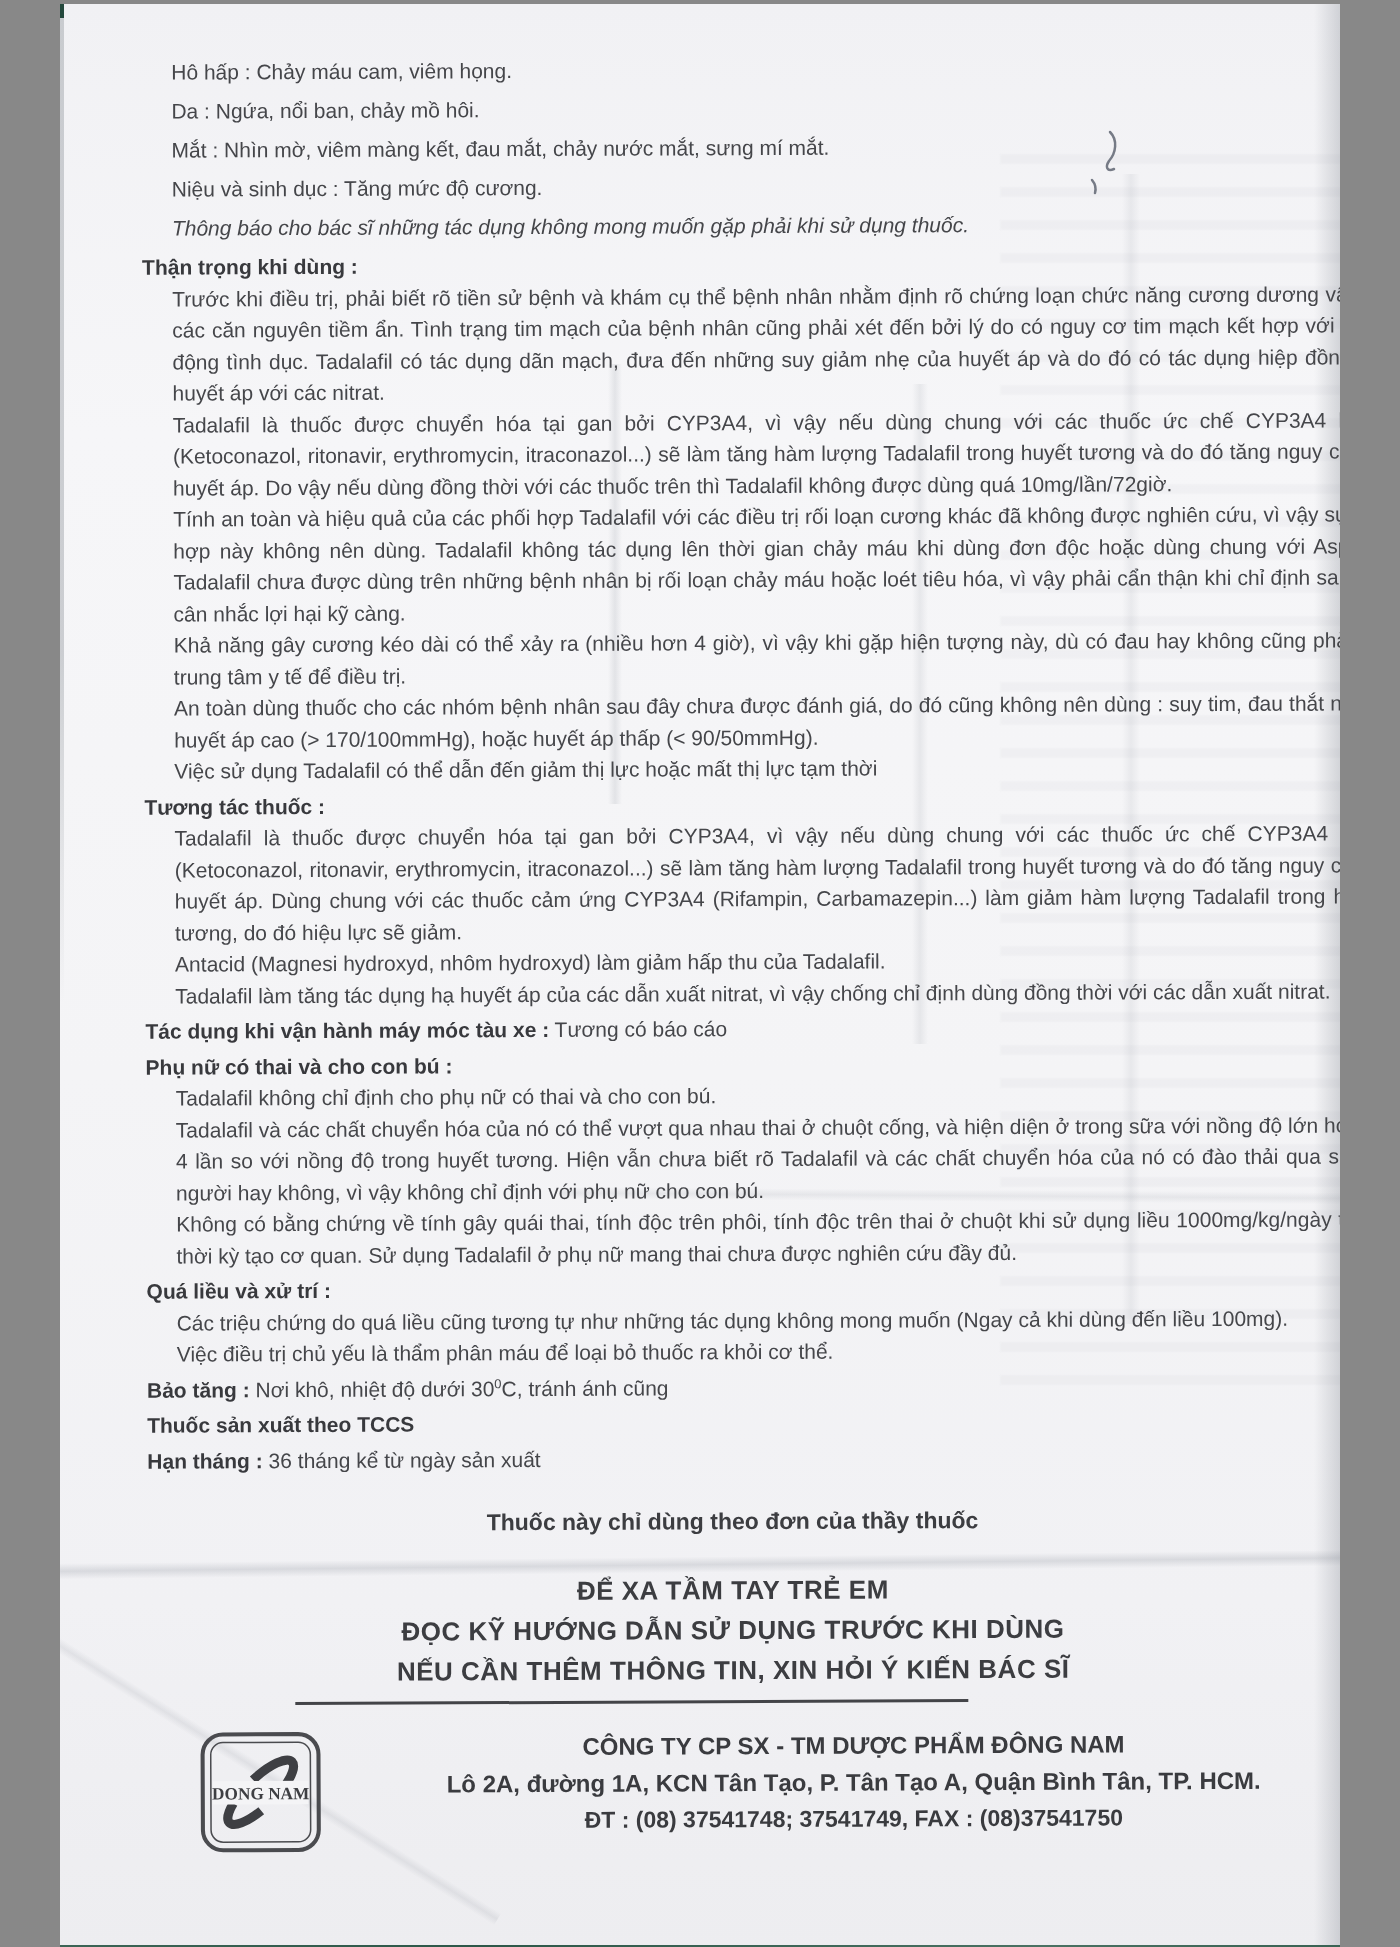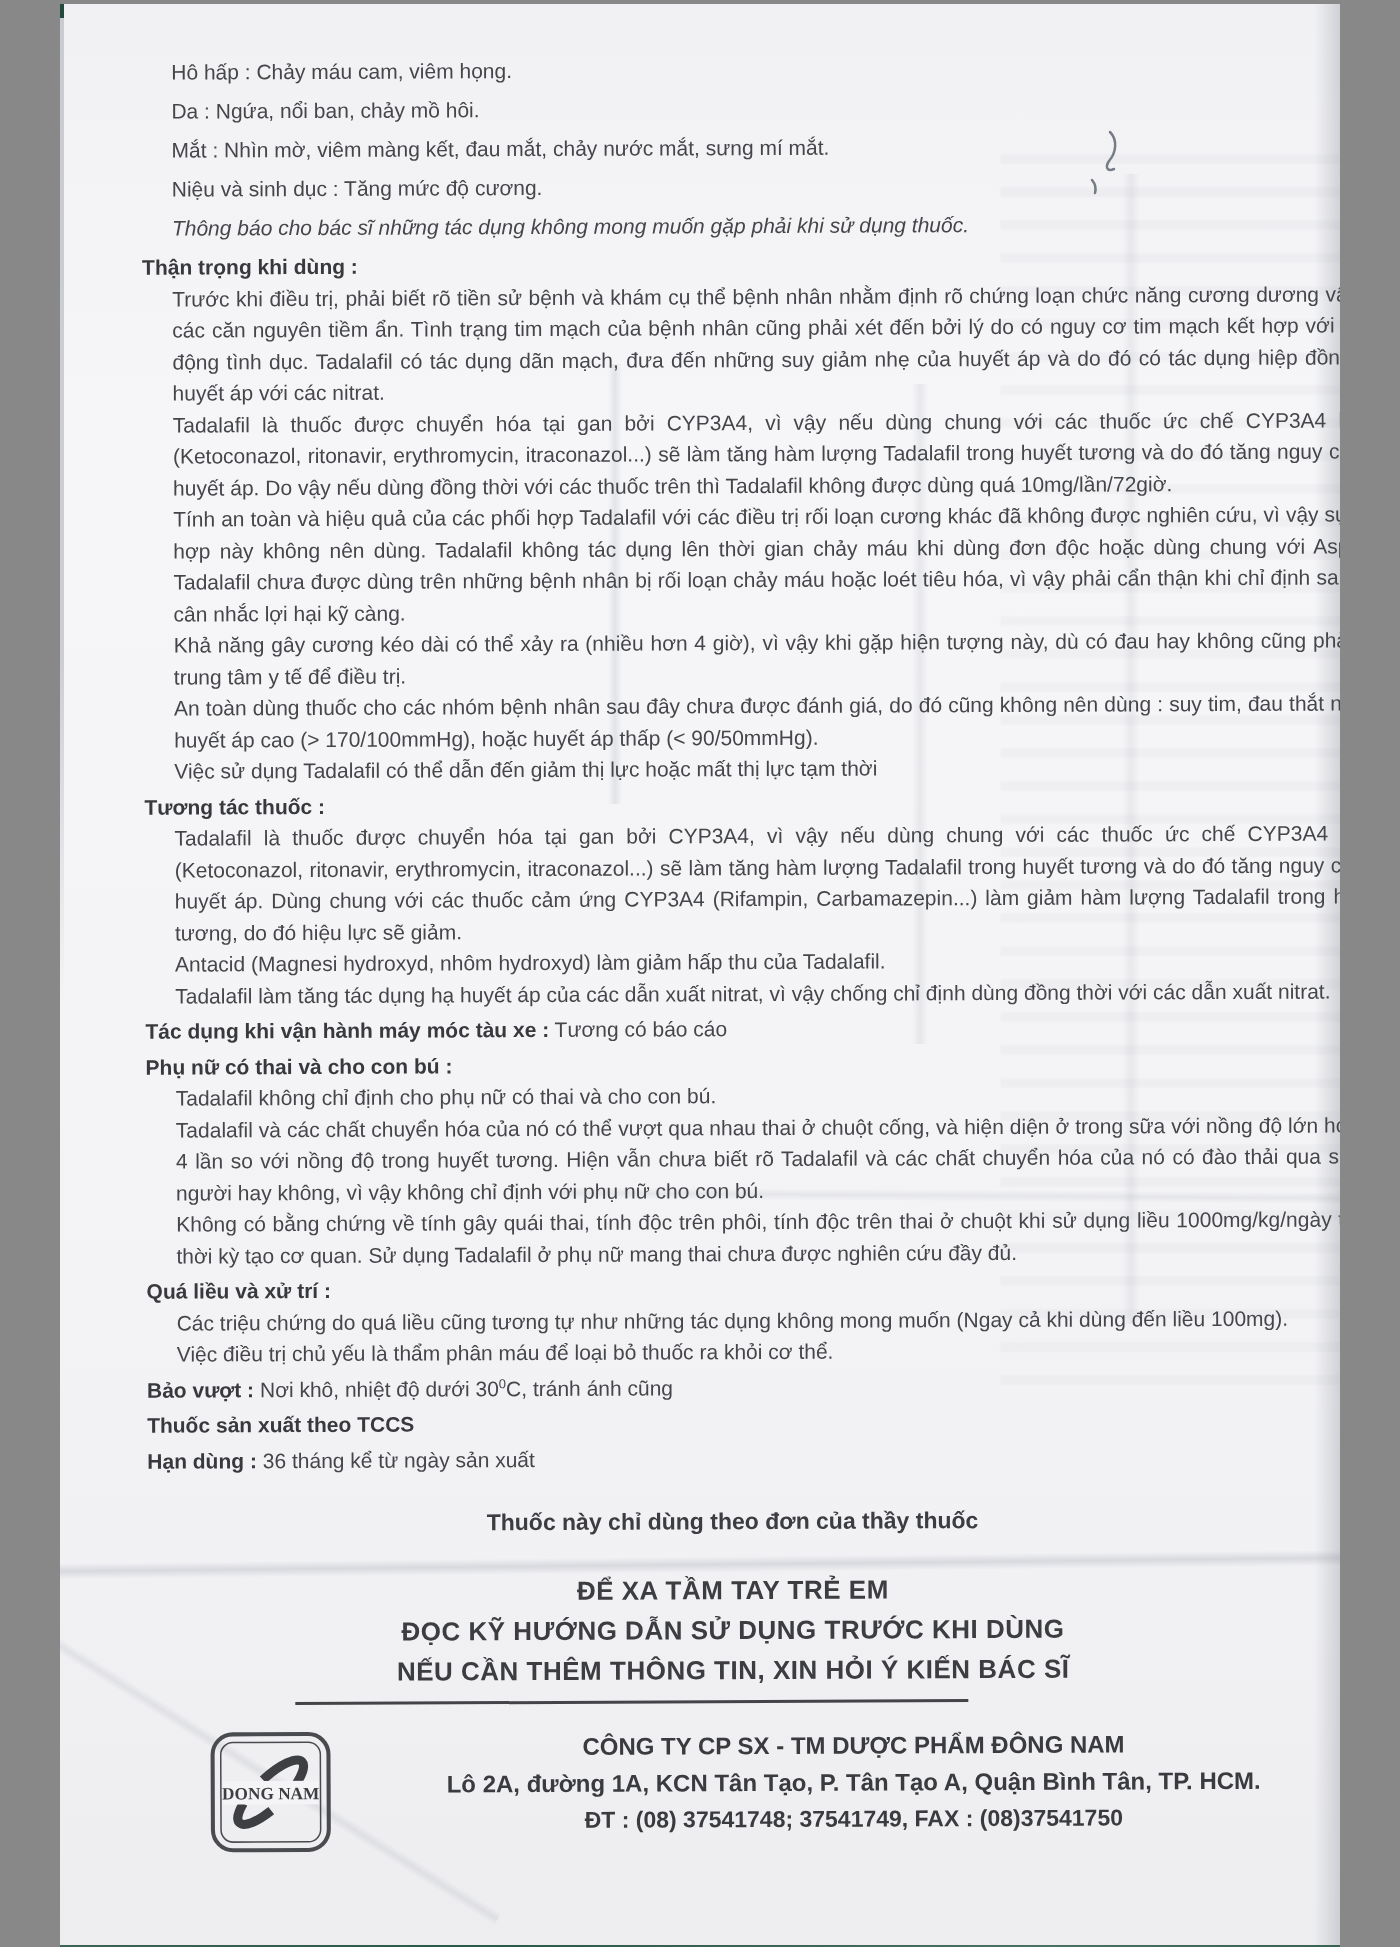--- a/index.html
+++ b/index.html
@@ -24,21 +24,21 @@
   .para { padding-left:30px; text-align:justify; }
   .label-row { margin-top:4px; }
   .label-row b { font-weight:bold; color:#38393d; }
   sup { font-size:13px; line-height:0; }
   .center-block { width:980px; margin:0 auto 0 95px; text-align:center; }
   .prescription { margin-top:30px; font-weight:bold; font-size:23px; color:#3c3d41; line-height:34px; }
   .warnings { margin-top:32px; }
   .warnings p { font-weight:bold; font-size:26px; line-height:40px; color:#3c3d41; letter-spacing:.5px; }
   .footer { position:relative; margin-top:10px; }
   .rule { width:673px; height:3px; background:#434448; margin-left:147px; margin-bottom:24px; }
-  .logo { position:absolute; left:60px; top:28px;text-align:right; }
+  .logo { position:absolute; left:50px; top:28px;text-align:right; }
   .footer-text { margin-left:170px; width:1070px; text-align:center; }
   .footer-text p { font-weight:bold; font-size:24px; line-height:37px; color:#3a3b3f; }
   .footer-text .phone { font-size:23px; }
 
   
   .artifact { position:absolute; pointer-events:none; }
   .left-edge { left:0; top:0; width:4px; height:1000px;
     background:linear-gradient(180deg,#24493d 0 14px, rgba(140,146,152,.4) 14px 65%, rgba(140,146,152,0)); }
   .bottom-edge { left:0; top:1941px; width:1400px; height:6px;
     background:linear-gradient(90deg,#3c6455,#2d5748 30%,#4a7162 70%,#335c4d); }
@@ -115,25 +115,25 @@
       <p class="para">Tadalafil và các chất chuyển hóa của nó có thể vượt qua nhau thai ở chuột cống, và hiện diện ở trong sữa với nồng độ lớn hơn 2-4 lần so với nồng độ trong huyết tương. Hiện vẫn chưa biết rõ Tadalafil và các chất chuyển hóa của nó có đào thải qua sữa ở người hay không, vì vậy không chỉ định với phụ nữ cho con bú.</p>
       <p class="para">Không có bằng chứng về tính gây quái thai, tính độc trên phôi, tính độc trên thai ở chuột khi sử dụng liều 1000mg/kg/ngày trong thời kỳ tạo cơ quan. Sử dụng Tadalafil ở phụ nữ mang thai chưa được nghiên cứu đầy đủ.</p>
     </section>
 
     <section>
       <h3>Quá liều và xử trí :</h3>
       <p class="para">Các triệu chứng do quá liều cũng tương tự như những tác dụng không mong muốn (Ngay cả khi dùng đến liều 100mg).</p>
       <p class="para">Việc điều trị chủ yếu là thẩm phân máu để loại bỏ thuốc ra khỏi cơ thể.</p>
     </section>
 
-    <p class="label-row"><b>Bảo vượt :</b><span> Nơi khô, nhiệt độ dưới 30</span><sup>0</sup><span>C, tránh ánh cũng</span></p>
+    <p class="label-row"><b>Bảo tăng :</b><span> Nơi khô, nhiệt độ dưới 30</span><sup>0</sup><span>C, tránh ánh cũng</span></p>
 
     <p class="label-row"><b>Thuốc sản xuất theo TCCS</b></p>
 
-    <p class="label-row"><b>Hạn dùng :</b><span> 36 tháng kể từ ngày sản xuất</span></p>
+    <p class="label-row"><b>Hạn tháng :</b><span> 36 tháng kể từ ngày sản xuất</span></p>
 
     <div class="center-block">
       <p class="prescription">Thuốc này chỉ dùng theo đơn của thầy thuốc</p>
       <div class="warnings">
         <p>ĐỂ XA TẦM TAY TRẺ EM</p>
         <p>ĐỌC KỸ HƯỚNG DẪN SỬ DỤNG TRƯỚC KHI DÙNG</p>
         <p>NẾU CẦN THÊM THÔNG TIN, XIN HỎI Ý KIẾN BÁC SĨ</p>
       </div>
     </div>
 

